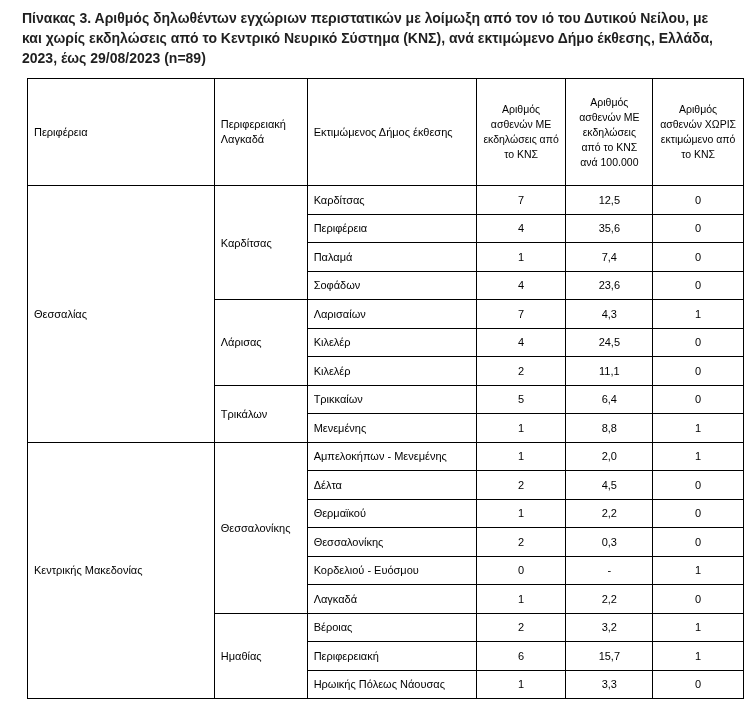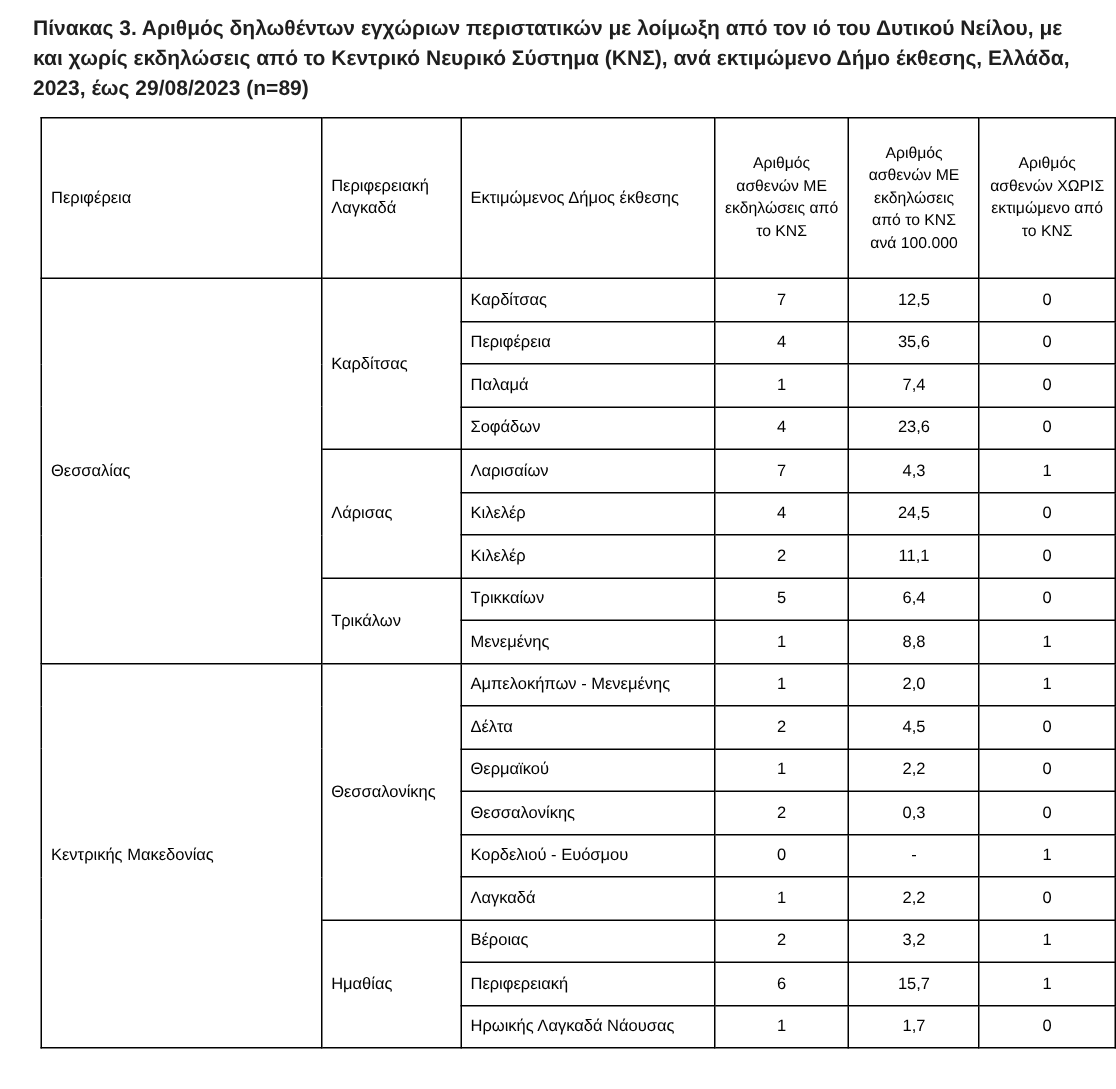--- a/index.html
+++ b/index.html
@@ -165,19 +165,19 @@
         <td class="num">3,2</td>
         <td class="num">1</td>
       </tr>
       <tr class="r">
         <td class="mun">Περιφερειακή</td>
         <td class="num">6</td>
         <td class="num">15,7</td>
         <td class="num">1</td>
       </tr>
       <tr class="r">
-        <td class="mun">Ηρωικής Λαγκαδά Νάουσας</td>
+        <td class="mun">Ηρωικής Πόλεως Νάουσας</td>
         <td class="num">1</td>
-        <td class="num">1,7</td>
+        <td class="num">3,3</td>
         <td class="num">0</td>
       </tr>
     </tbody>
 </table>
 
 </body></html>

